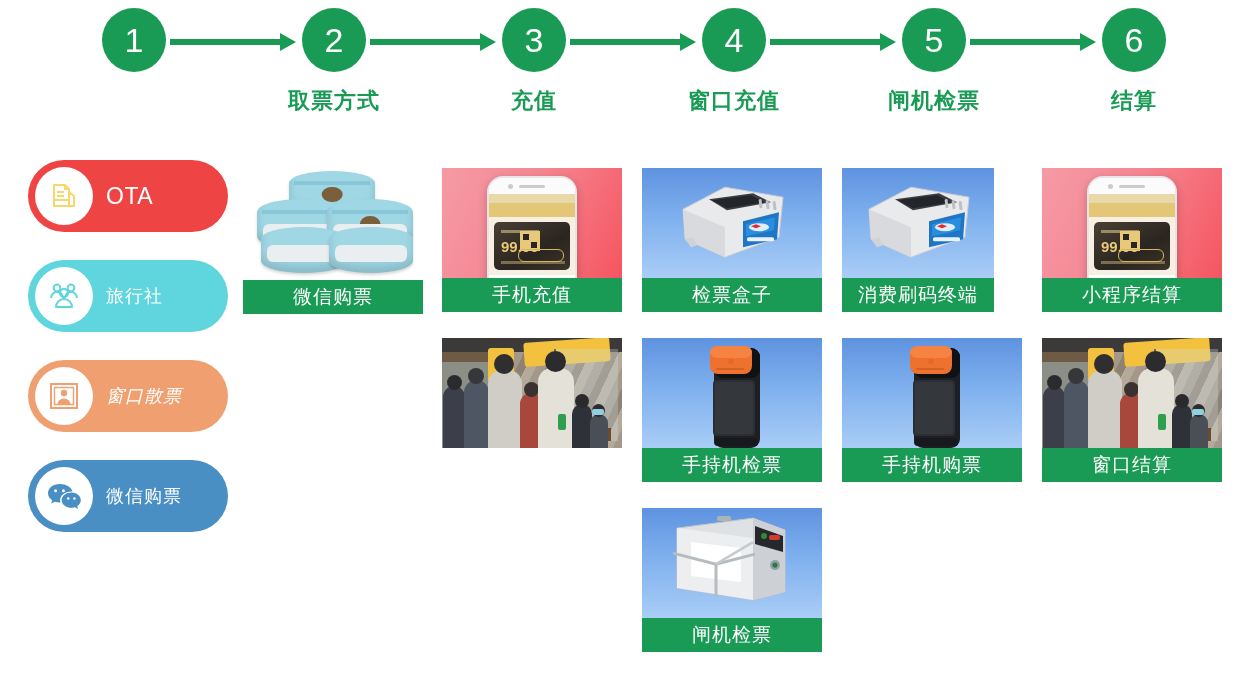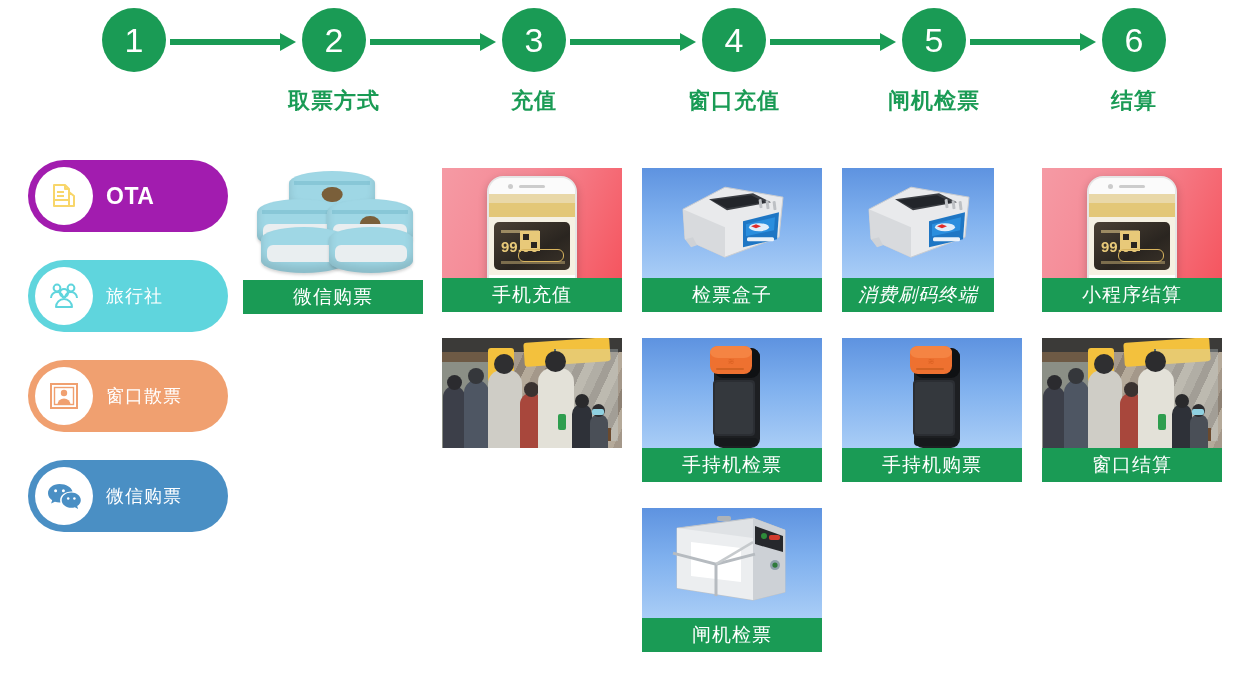--- a/index.html
+++ b/index.html
@@ -186,21 +186,21 @@
       <div class="step-label">闸机检票</div>
     </div>
     <div class="step" style="left:1069px;">
       <div class="circle">6</div>
       <div class="step-label">结算</div>
     </div>
   </div>
 
   <div class="pills">
 
-    <div class="pill" style="background:#a21caf;font-weight:bold;">
+    <div class="pill" style="background:#ef4444;">
       <div class="pill-badge">
         <svg width="34" height="34" viewBox="0 0 34 34">
           <path d="M7 6 h11 l4 4 v11 h-15 z" fill="none" stroke="#f8d66a" stroke-width="2" stroke-linejoin="round"></path>
           <path d="M18 6 v4 h4" fill="none" stroke="#f8d66a" stroke-width="2" stroke-linejoin="round"></path>
           <line x1="10" y1="13" x2="17" y2="13" stroke="#f8d66a" stroke-width="2"></line>
           <line x1="10" y1="17" x2="17" y2="17" stroke="#f8d66a" stroke-width="2"></line>
           <path d="M22 13 l5 4 v10 h-5 z M7 21 v6 h15" fill="none" stroke="#f8d66a" stroke-width="2" stroke-linejoin="round"></path>
         </svg>
       </div>
       <div class="pill-label latin">OTA</div>
@@ -213,21 +213,21 @@
           <circle cx="25" cy="9" r="3.4" fill="none" stroke="#5fd5dd" stroke-width="2"></circle>
           <path d="M5 19 a6 6 0 0 1 12 0" fill="none" stroke="#5fd5dd" stroke-width="2"></path>
           <path d="M19 19 a6 6 0 0 1 12 0" fill="none" stroke="#5fd5dd" stroke-width="2"></path>
           <circle cx="18" cy="14" r="4" fill="none" stroke="#5fd5dd" stroke-width="2"></circle>
           <path d="M10 28 a8 8 0 0 1 16 0 z" fill="none" stroke="#5fd5dd" stroke-width="2" stroke-linejoin="round"></path>
         </svg>
       </div>
       <div class="pill-label">旅行社</div>
     </div>
 
-    <div class="pill" style="background:#f0a070;">
+    <div class="pill" style="background:#f0a070;font-style:italic;">
       <div class="pill-badge">
         <svg width="34" height="32" viewBox="0 0 34 32">
           <rect x="4" y="4" width="26" height="24" fill="none" stroke="#f0a070" stroke-width="2"></rect>
           <rect x="7.5" y="7.5" width="19" height="17" fill="none" stroke="#f0a070" stroke-width="1.4"></rect>
           <circle cx="17" cy="13" r="3.2" fill="#f0a070"></circle>
           <path d="M10.5 24.5 a6.5 6 0 0 1 13 0 z" fill="#f0a070"></path>
         </svg>
       </div>
       <div class="pill-label">窗口散票</div>
     </div>
@@ -378,21 +378,21 @@
         <circle cx="118" cy="57" r="2.6" fill="#2f7a3c"></circle>
         <path d="M98 46 L59 56 L16 45" stroke="#b6bbc0" stroke-width="3" fill="none"></path>
         <path d="M59 56 L59 88" stroke="#b6bbc0" stroke-width="3" fill="none"></path>
         <path d="M59 56 L96 34" stroke="#c6cacd" stroke-width="2.5" fill="none"></path>
         <rect x="60" y="8" width="14" height="5" rx="2" fill="#aeb3b8"></rect>
       </svg>
     </div>
     <div class="cap">闸机检票</div>
   </div>
 
-  <div class="card" style="left:842px;top:168px;width:152px;font-style:italic;">
+  <div class="card" style="left:842px;top:168px;width:152px;">
     <div class="pic bg-blue" style="height:110px;">
       <svg class="scanbox" width="130" height="92" viewBox="0 0 130 92">
         <path d="M16 34 L58 12 L116 22 L112 62 L58 82 L18 64 Z" fill="#e9eaec" stroke="#c9ccd0" stroke-width="1"></path>
         <path d="M16 34 L58 52 L58 82 L18 64 Z" fill="#d8dadd"></path>
         <path d="M42 24 L86 18 L104 27 L60 35 Z" fill="#3a3d42"></path>
         <path d="M45 25 L84 20 L98 27 L60 33 Z" fill="#22252a"></path>
         <path d="M76 46 L112 37 L110 64 L76 72 Z" fill="#1e76c4"></path>
         <path d="M79 49 L108 42 L107 55 L79 61 Z" fill="#2a8ede"></path>
         <ellipse cx="92" cy="52" rx="10" ry="4" fill="#ffffff" opacity=".85"></ellipse>
         <path d="M84 51 l5 -2 l5 2 l-5 2 z" fill="#e02b2b"></path>

